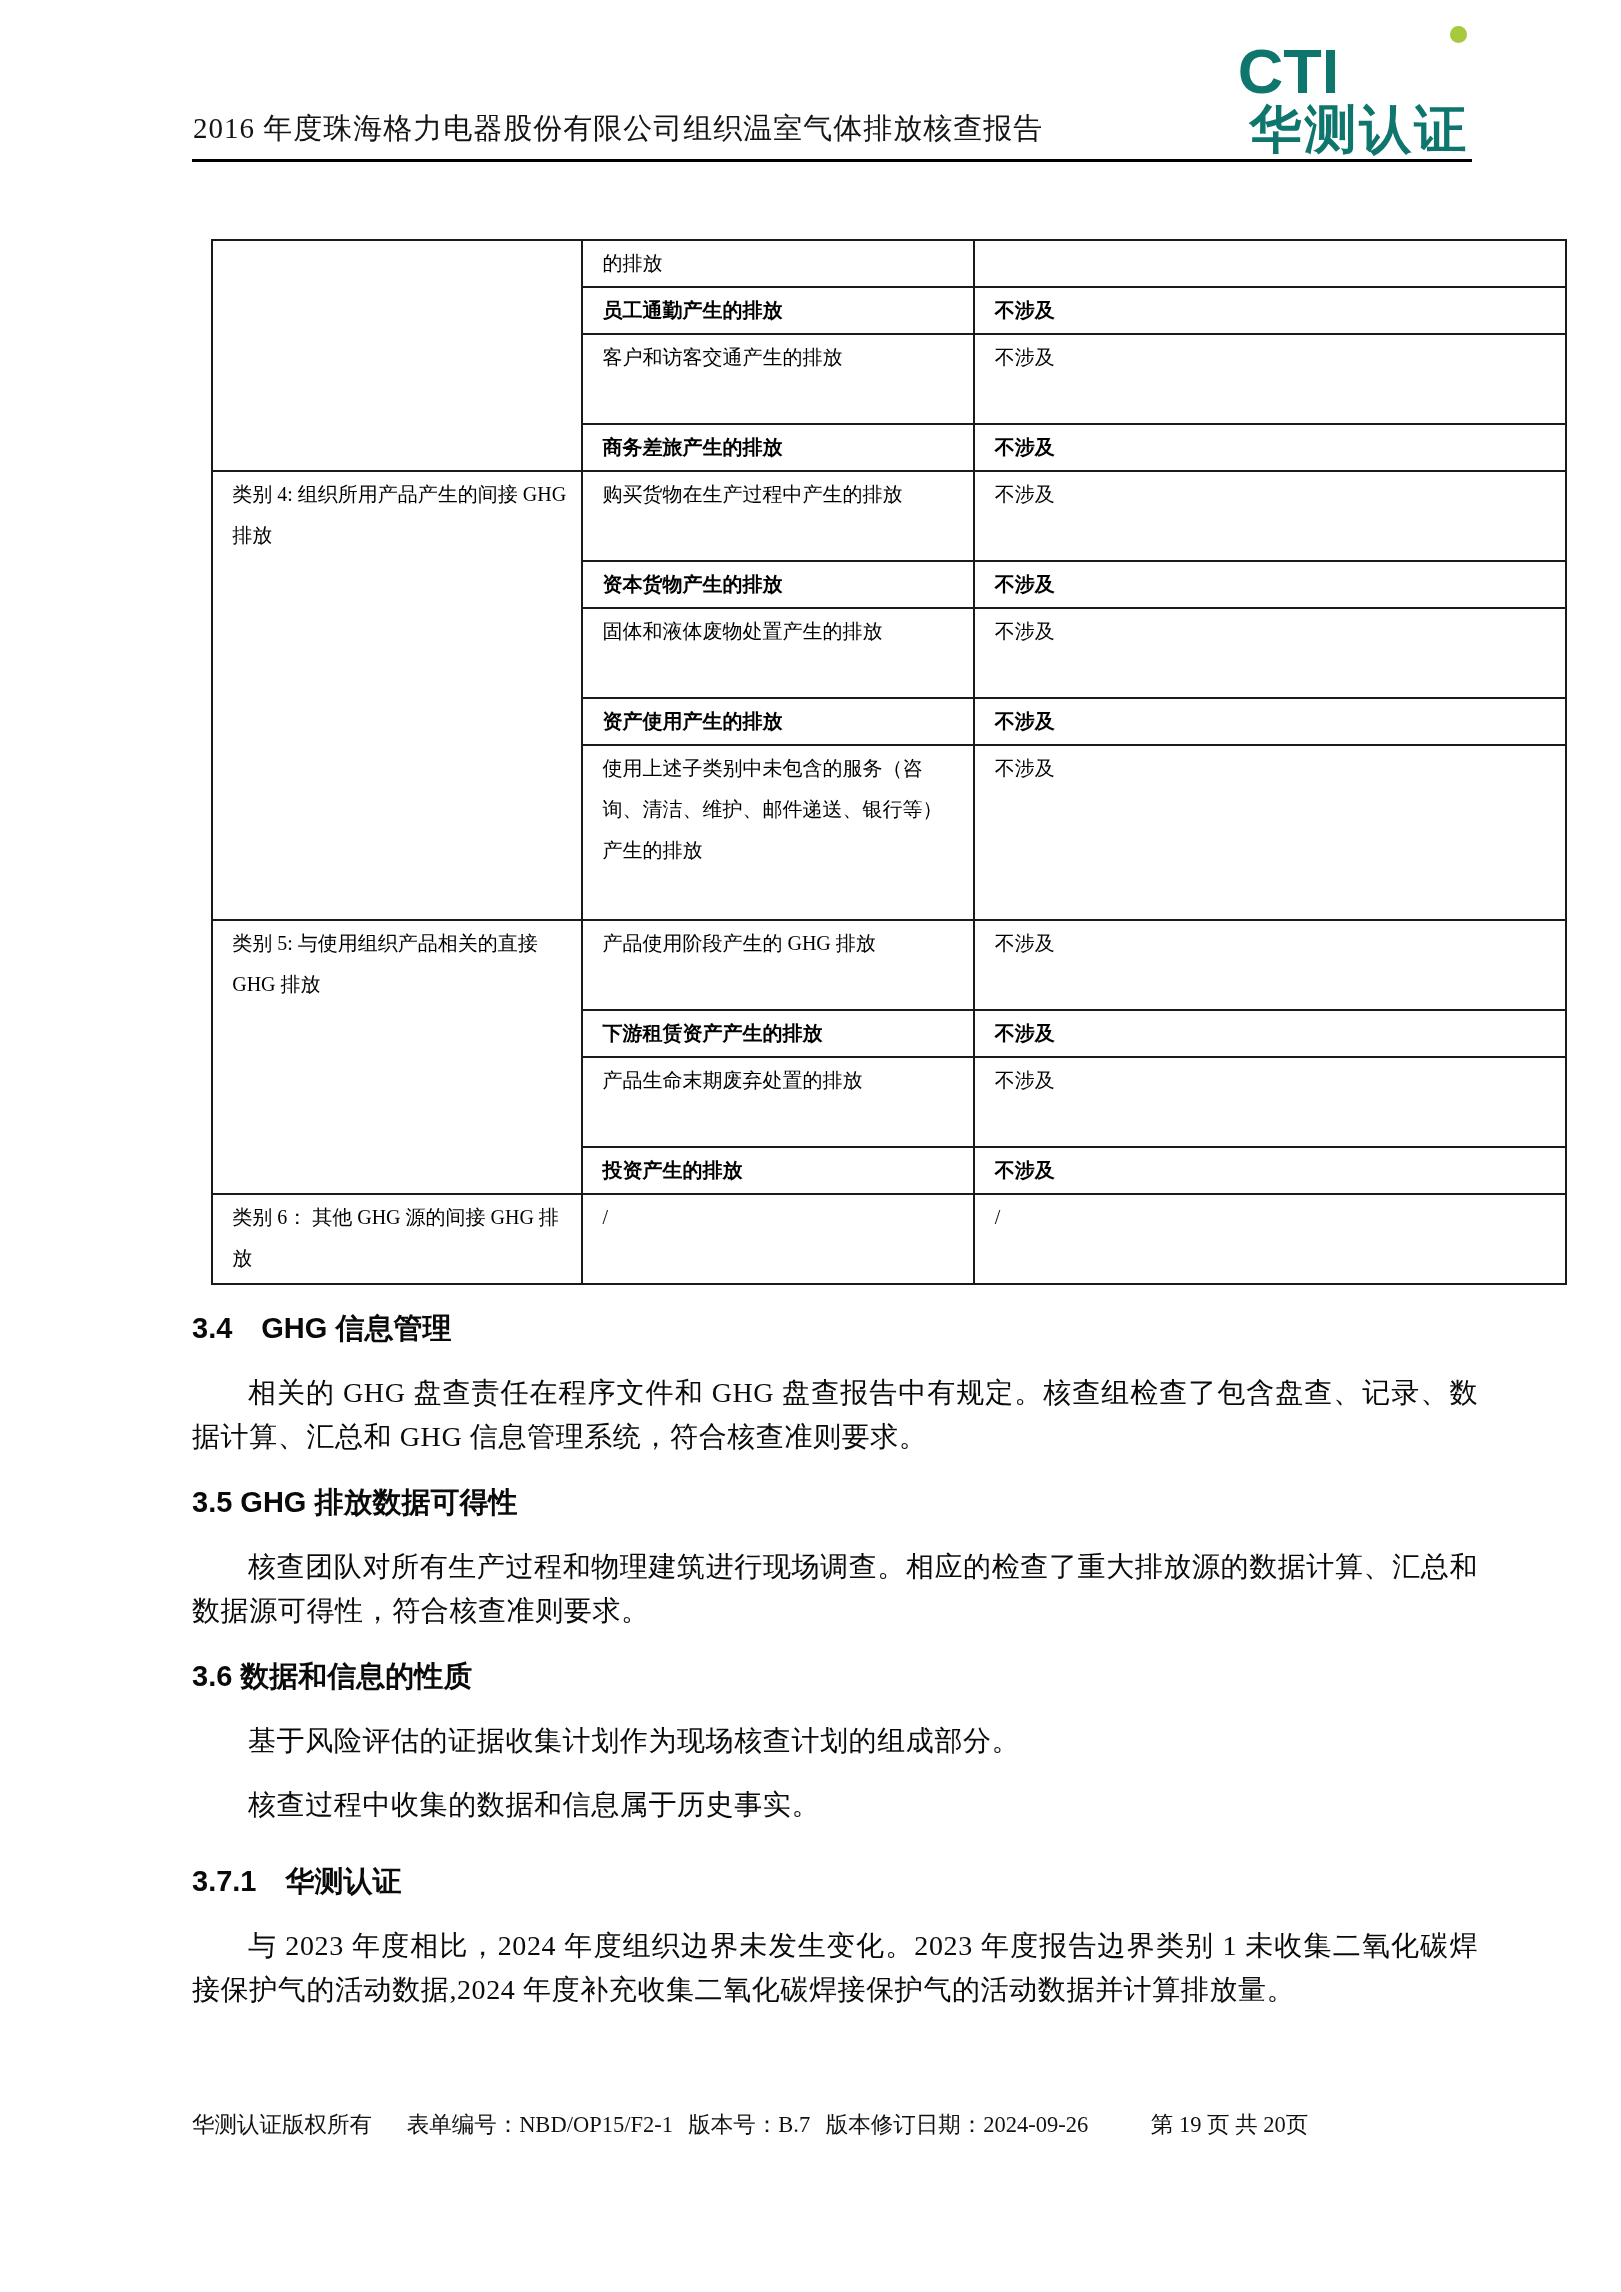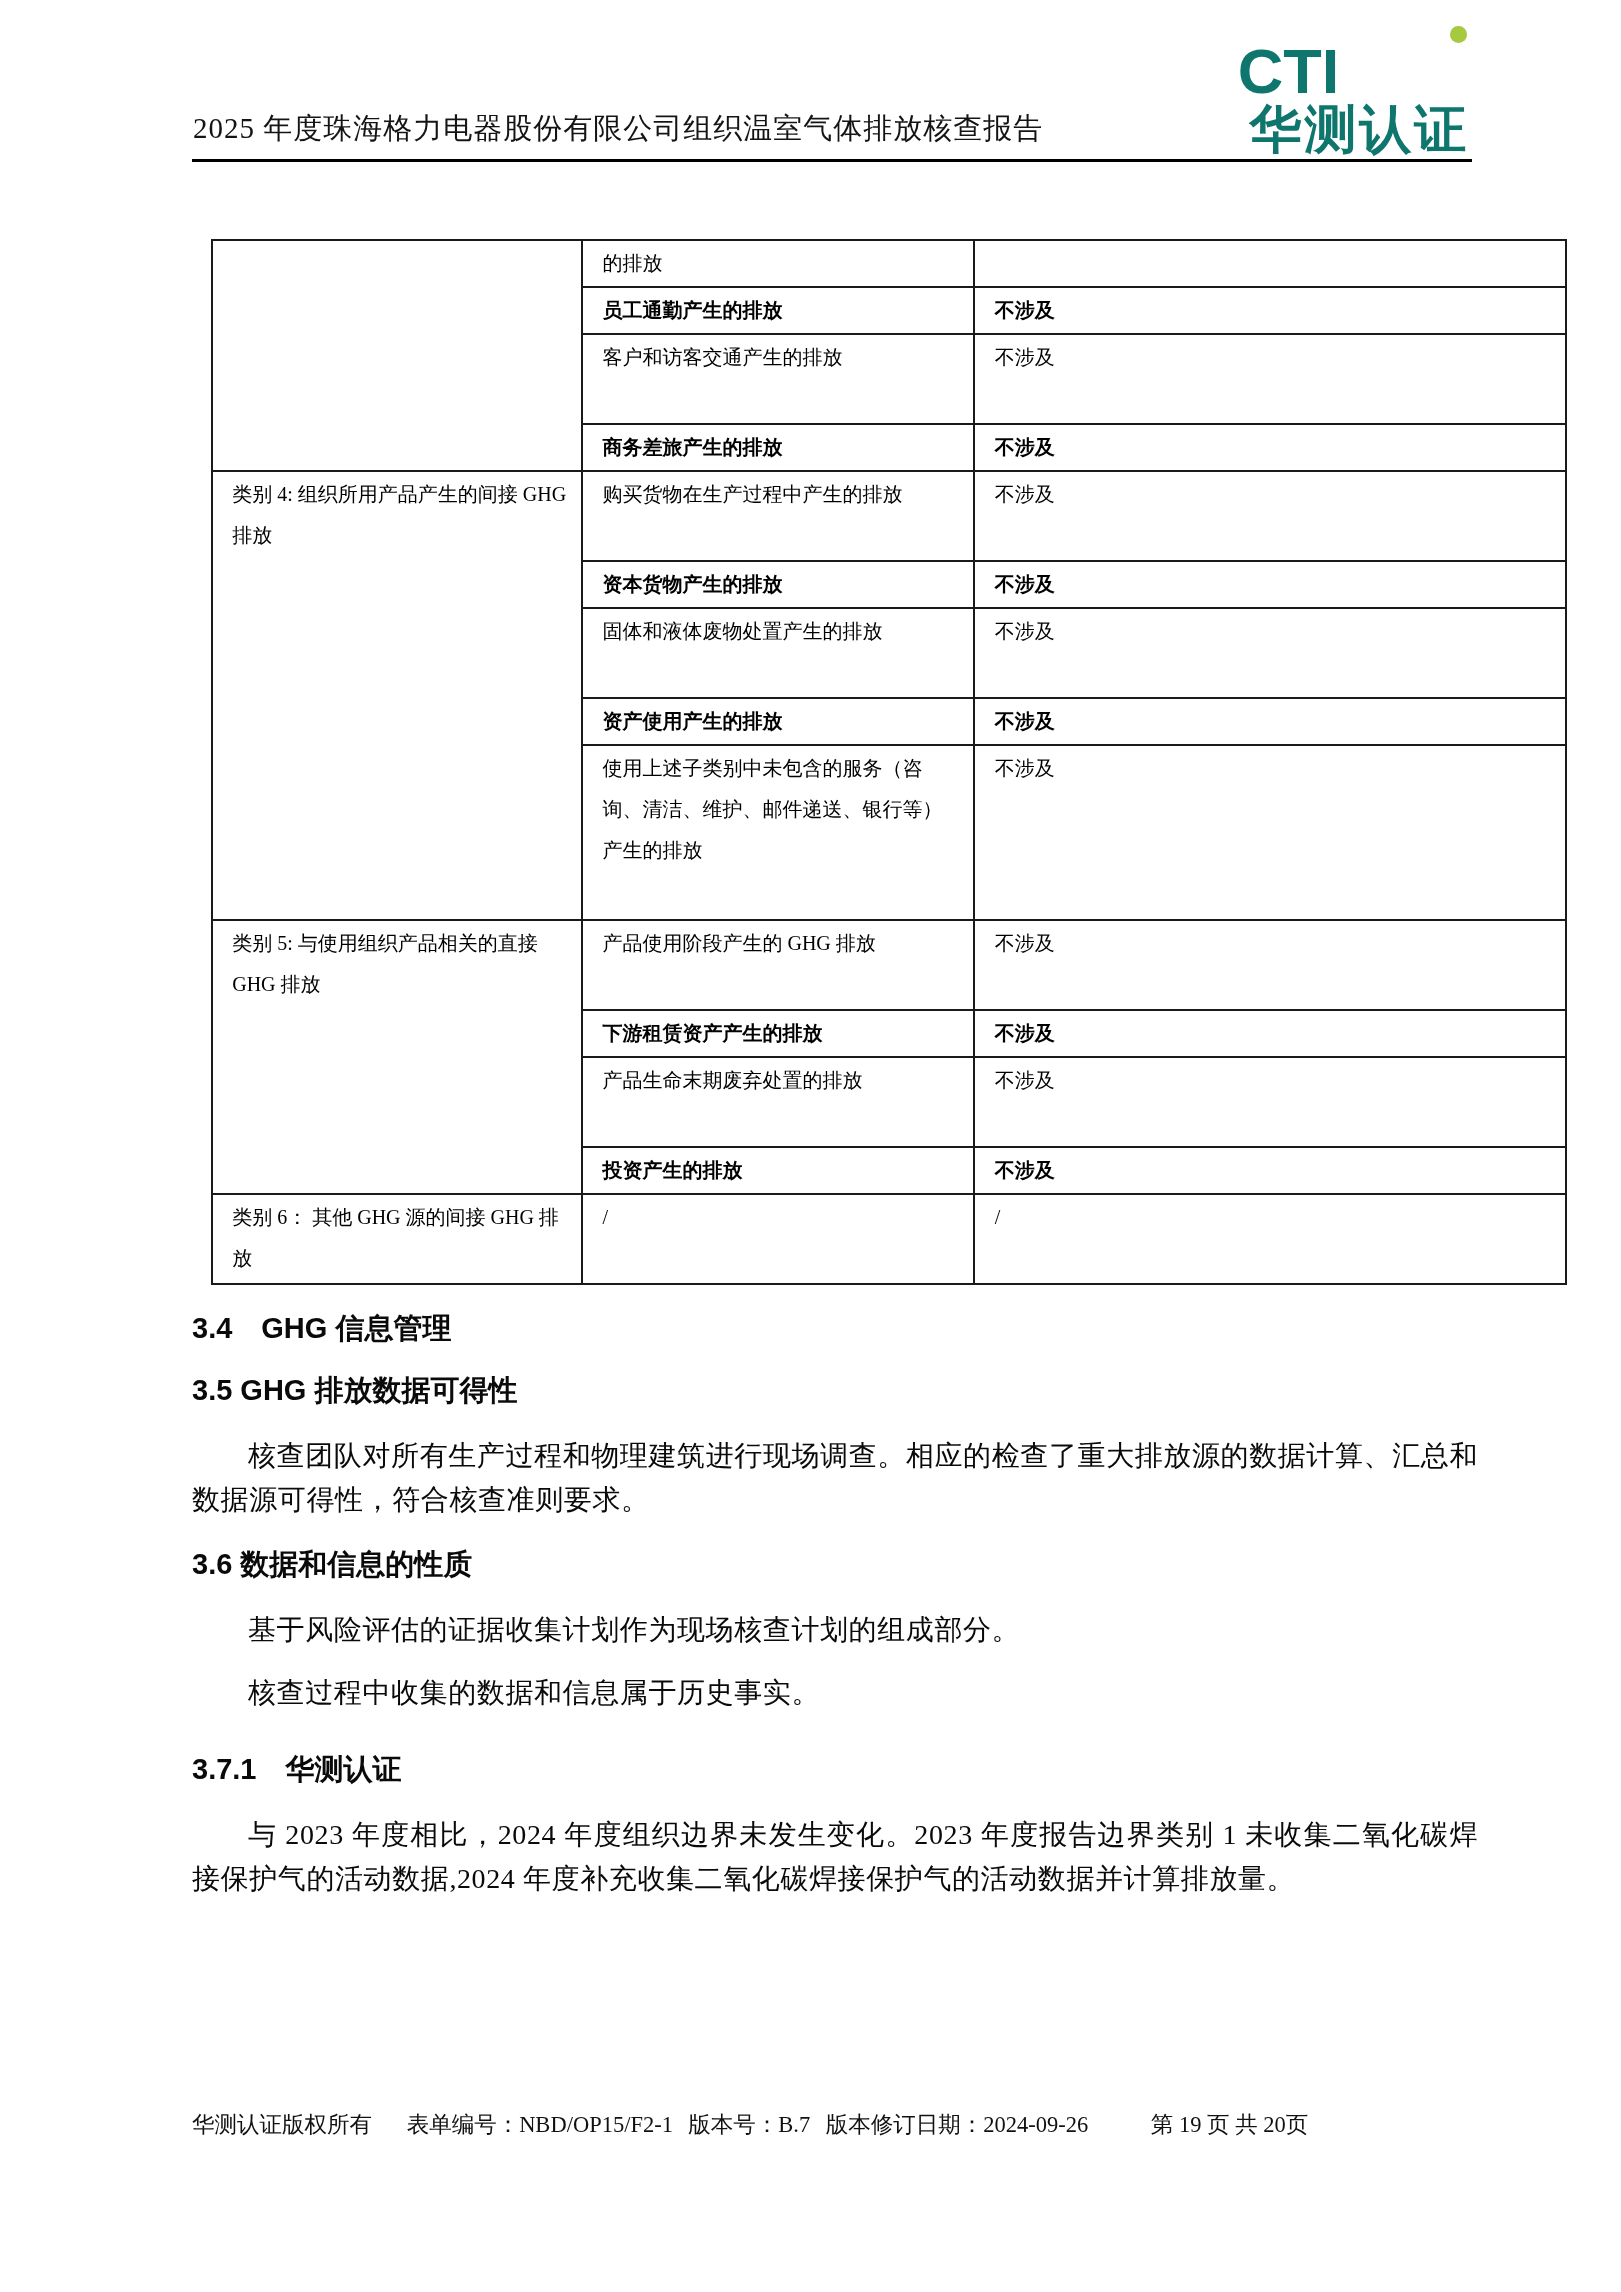--- a/index.html
+++ b/index.html
@@ -90,21 +90,21 @@
   .footer span{display:inline-block;}
   .f-copyright{margin-right:29px;}
   .f-form{margin-right:9.8px;}
   .f-version{margin-right:9.8px;}
   .f-revision{margin-right:57px;}
 </style>
 </head>
 <body>
 
 <div class="header">
-  <div class="header-title">2025 年度珠海格力电器股份有限公司组织温室气体排放核查报告</div>
+  <div class="header-title">2016 年度珠海格力电器股份有限公司组织温室气体排放核查报告</div>
   <div class="logo">
     <span class="logo-cti"><span>CTI</span><span class="logo-dot"></span></span>
     <span class="logo-cn">华测认证</span>
   </div>
 </div>
 
 <div class="content">
 
   <table class="ghg">
     <tbody>
@@ -168,20 +168,21 @@
 
     <tr class="h86">
       <td class="cat">类别 6： 其他 GHG 源的间接 GHG 排放</td>
       <td class="desc">/</td>
       <td class="st">/</td>
     </tr>
   </tbody>
     </table>
 
   <div class="sec-heading">3.4　GHG 信息管理</div>
+  <div class="para">相关的 GHG 盘查责任在程序文件和 GHG 盘查报告中有规定。核查组检查了包含盘查、记录、数据计算、汇总和 GHG 信息管理系统，符合核查准则要求。</div>
 
   <div class="sec-heading">3.5 GHG 排放数据可得性</div>
   <div class="para">核查团队对所有生产过程和物理建筑进行现场调查。相应的检查了重大排放源的数据计算、汇总和数据源可得性，符合核查准则要求。</div>
 
   <div class="sec-heading">3.6 数据和信息的性质</div>
   <div class="para">基于风险评估的证据收集计划作为现场核查计划的组成部分。</div>
   <div class="para">核查过程中收集的数据和信息属于历史事实。</div>
 
 
   <div class="sec-heading wide-top">3.7.1　华测认证</div>

